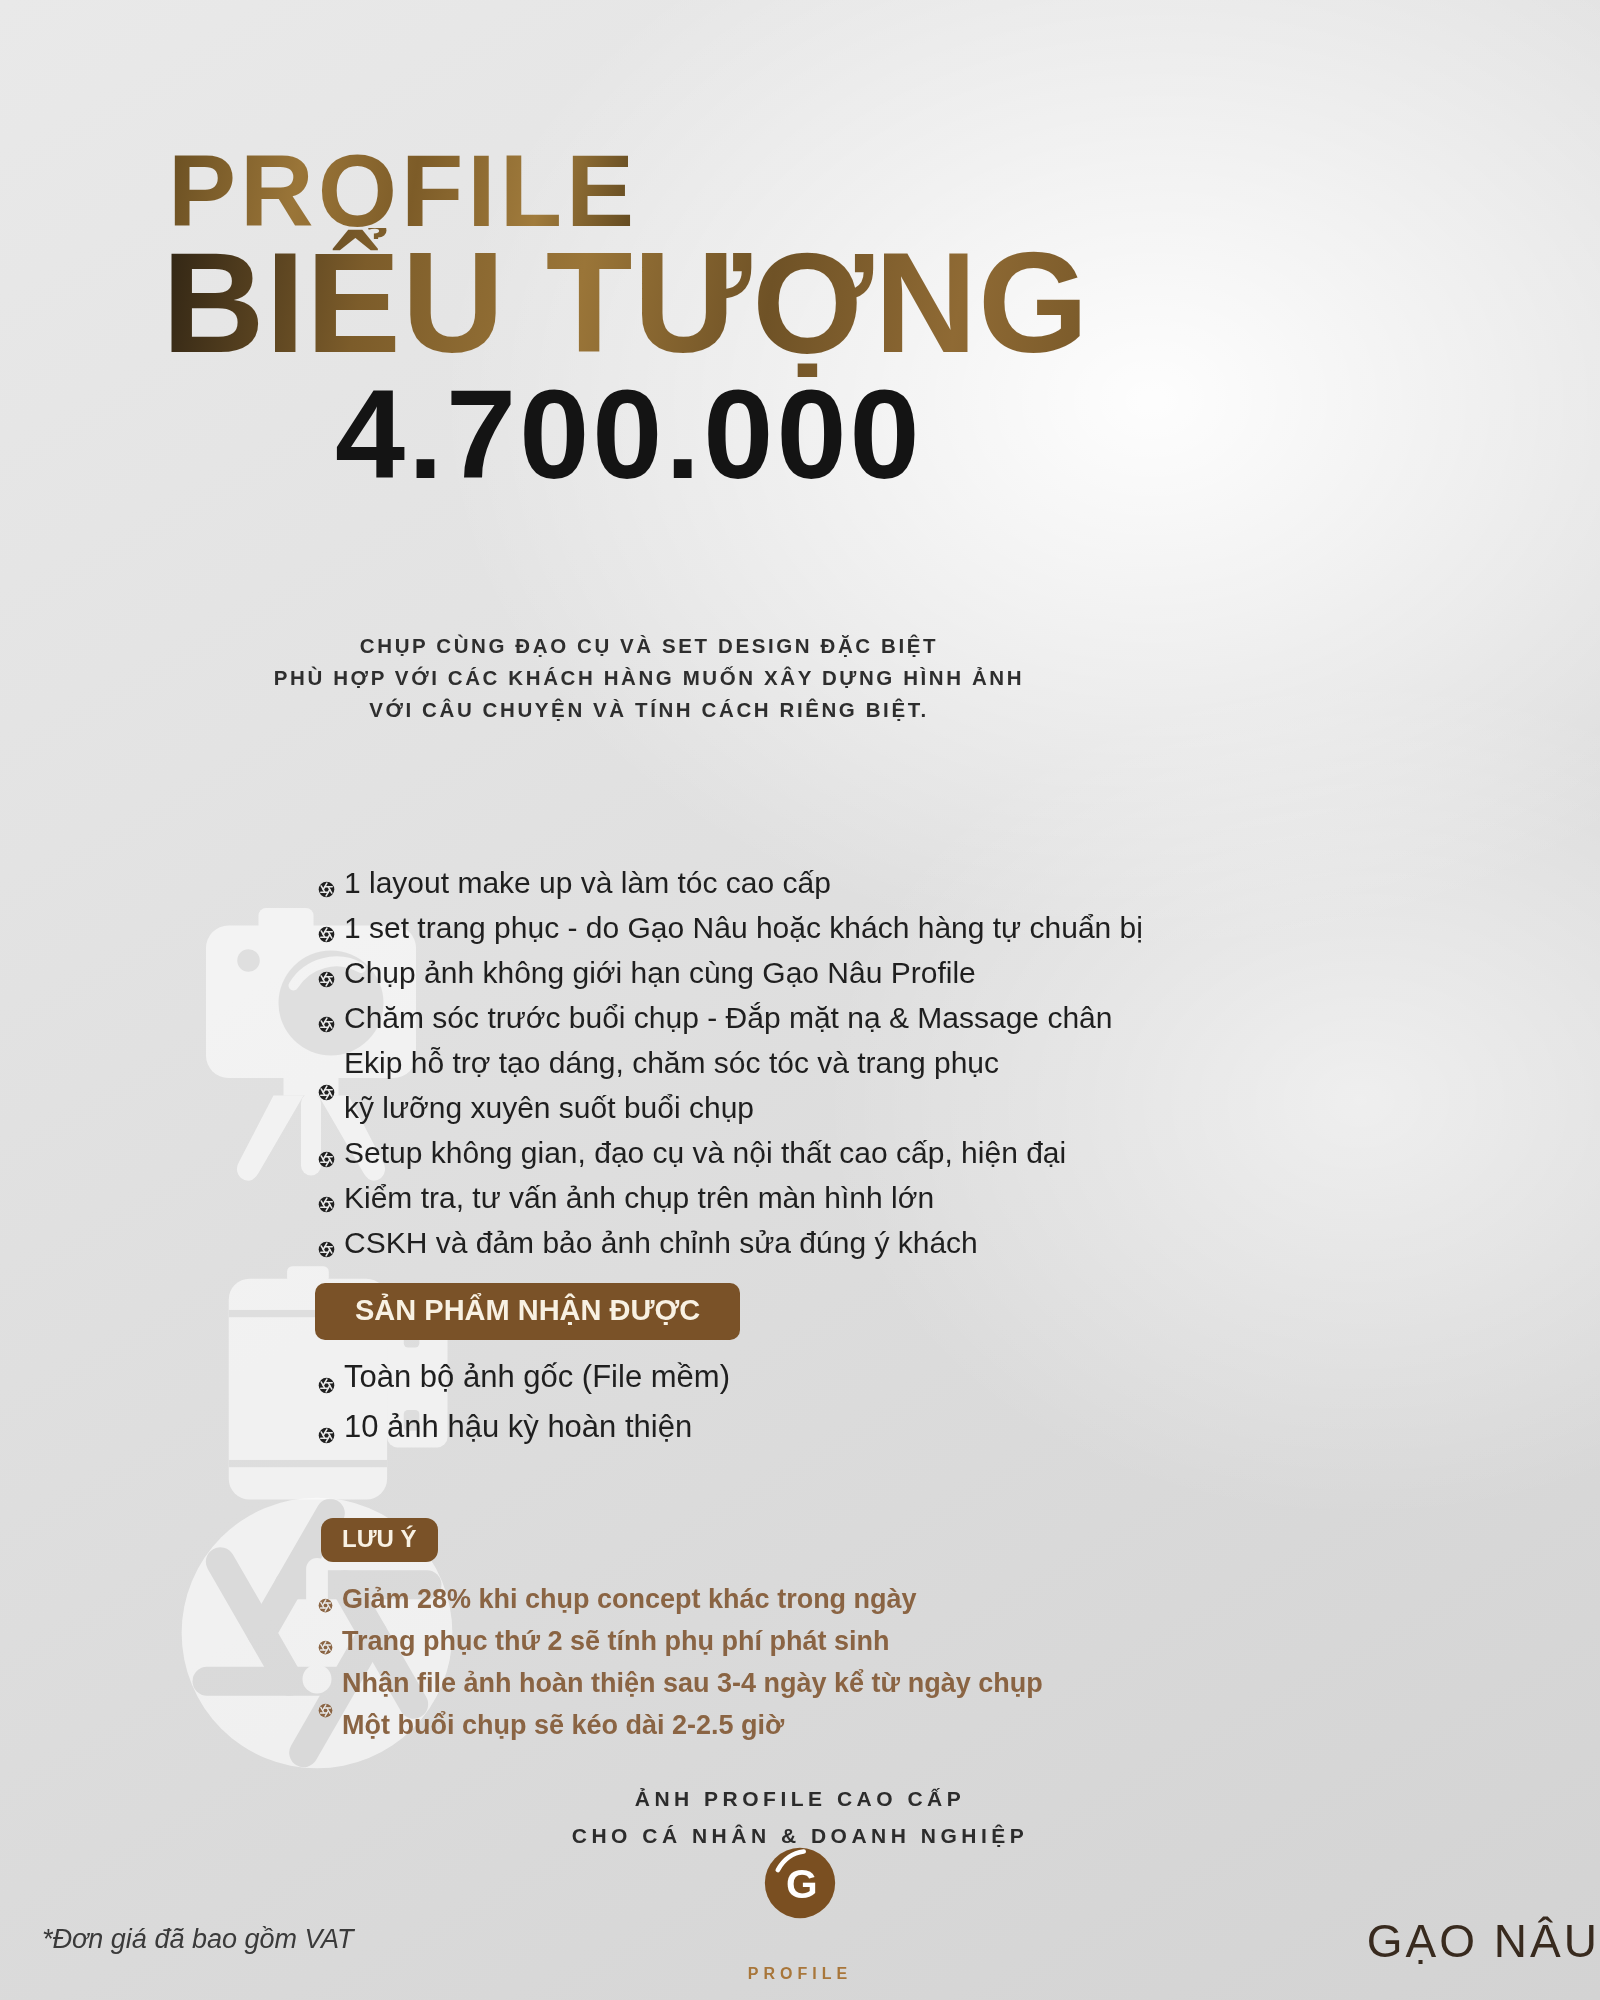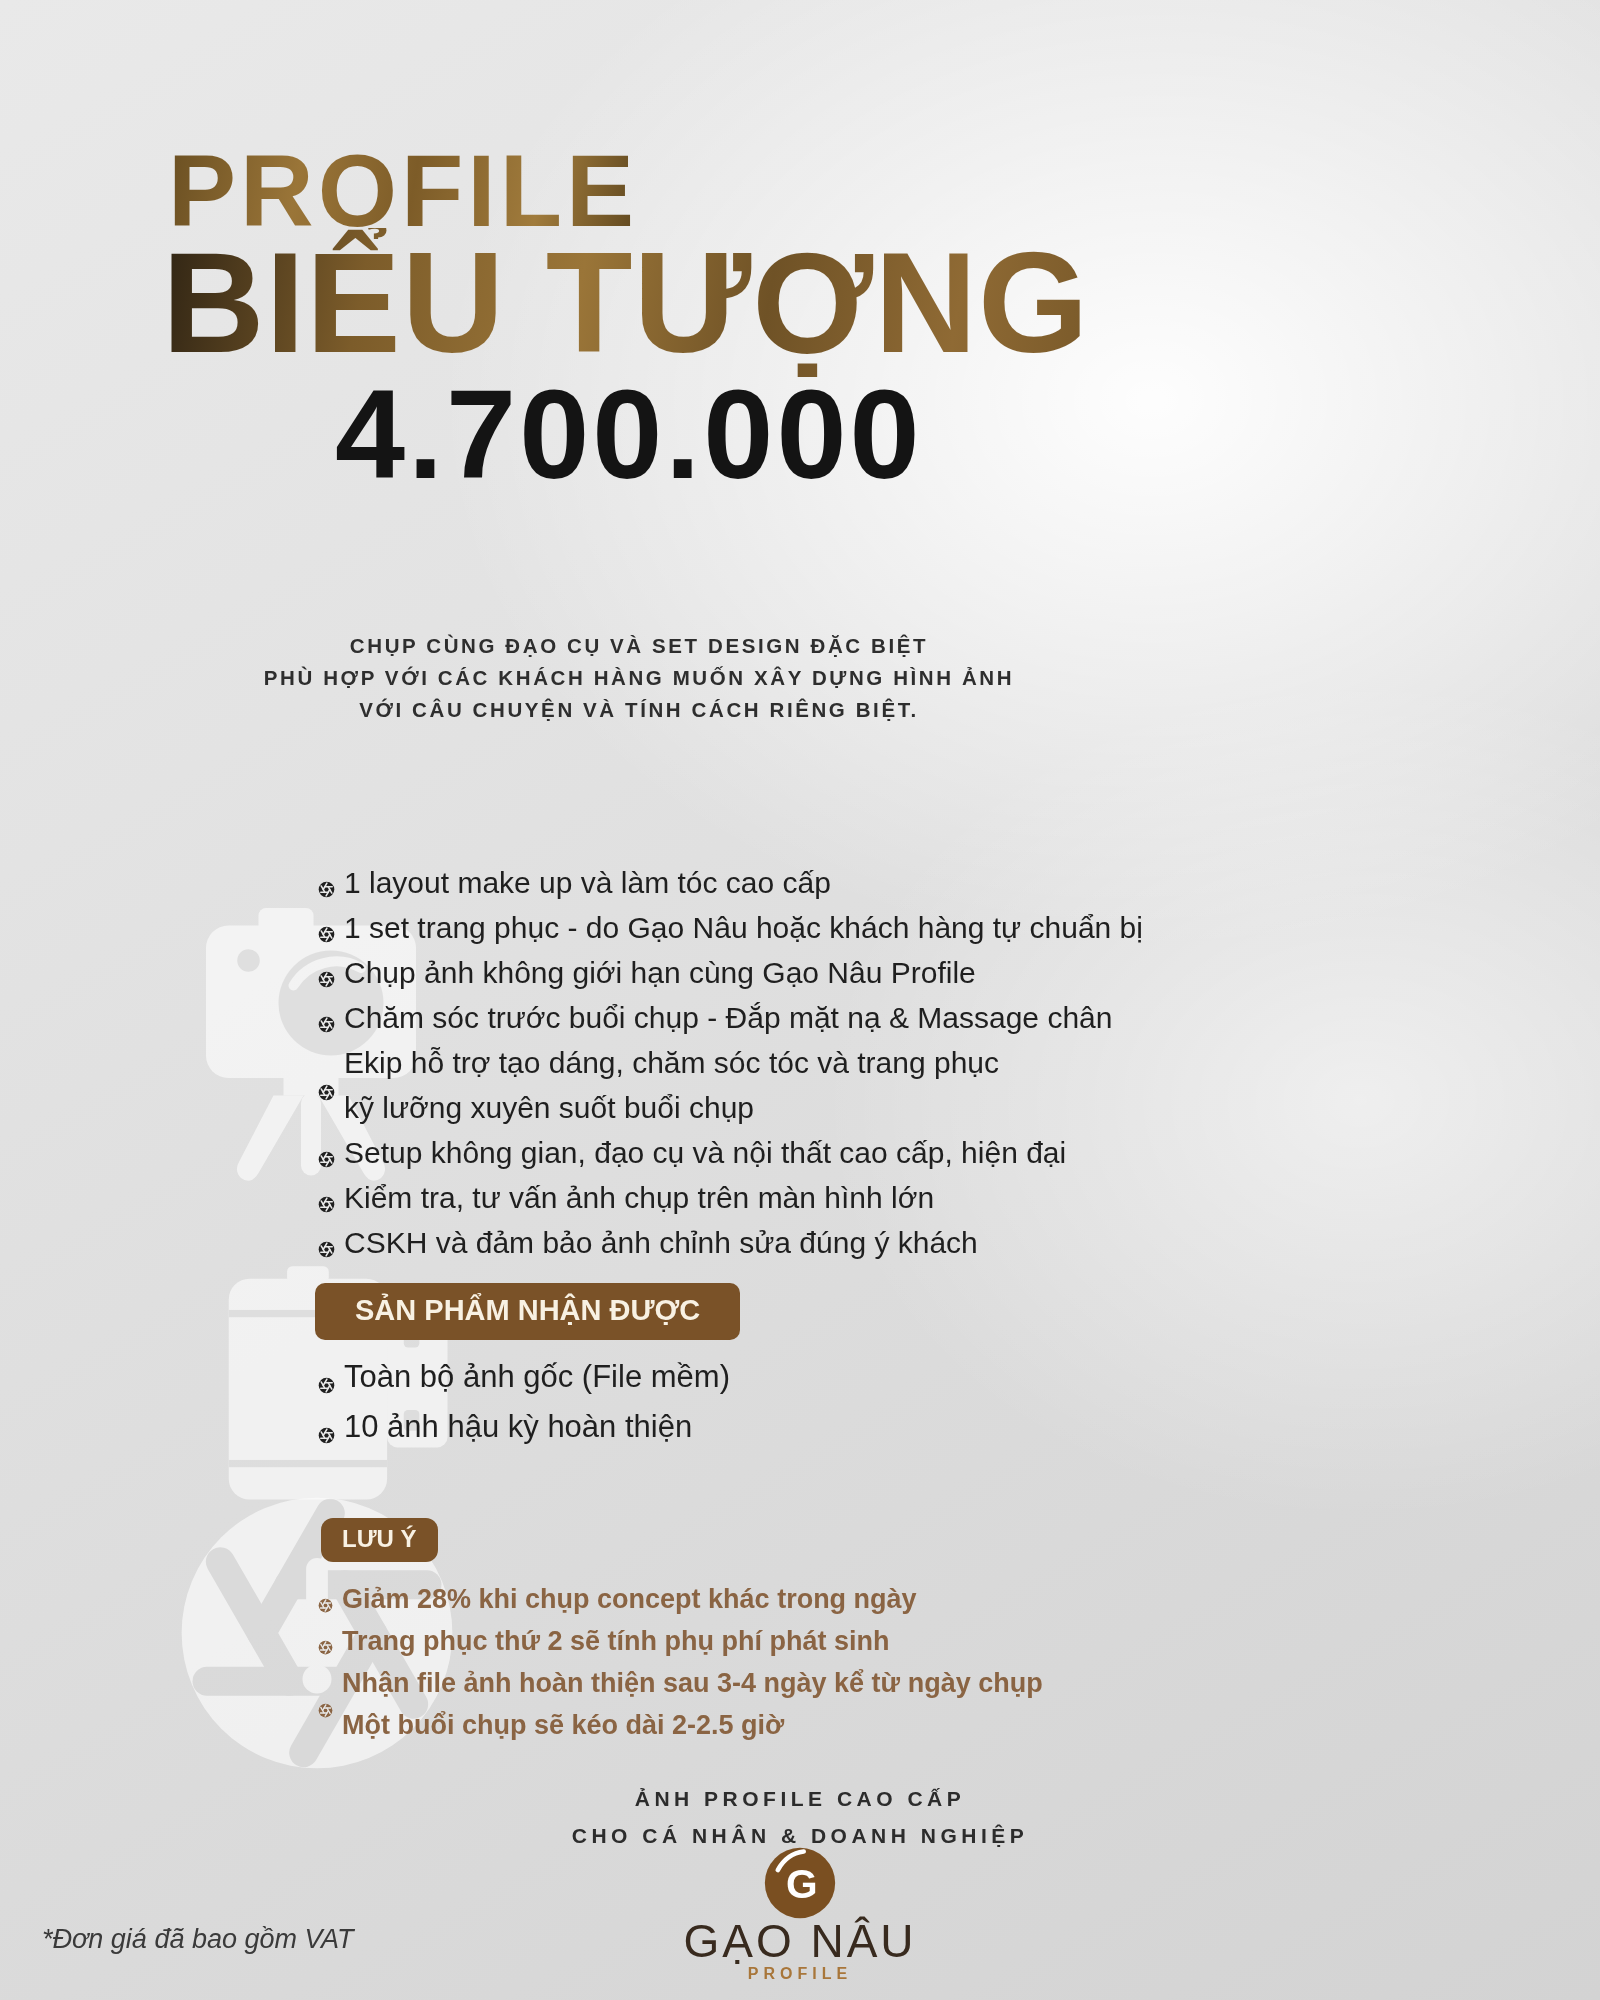--- a/index.html
+++ b/index.html
@@ -22,21 +22,21 @@
     position:absolute;left:162px;top:228px;line-height:1.05;
     font-size:142px;font-weight:bold;letter-spacing:1px;
     background:linear-gradient(100deg,#2f2414 0%,#7c5c2a 22%,#9a7538 45%,#6f5226 65%,#8f6a34 85%,#7a5a2a 100%);
     -webkit-background-clip:text;background-clip:text;color:transparent;
   }
   .price{
     position:absolute;left:335px;top:372px;line-height:1;
     font-size:126px;font-weight:bold;letter-spacing:3px;color:#141414;
   }
   .subtitle{
-    position:absolute;left:174px;top:630px;width:930px;text-align:center;
+    position:absolute;left:184px;top:630px;width:930px;text-align:center;
     font-size:20.5px;line-height:32px;letter-spacing:2.6px;font-weight:bold;color:#2e2e2e;
   }
   
   .wm{position:absolute;opacity:0.6;}
   .wm-camera{left:185px;top:888px;width:252px;height:300px;}
   .wm-film{left:205px;top:1262px;width:260px;height:250px;}
   .wm-aperture{left:172px;top:1488px;width:290px;height:290px;}
   
   .pill{
     position:absolute;display:inline-block;background:#7a5228;color:#f8f1e3;
@@ -54,21 +54,21 @@
   .list-2 .bullet-svg{margin-top:16px;color:#1f1f1f;}
   .list-3{top:1578px;font-size:27px;line-height:42px;color:#8a6443;font-weight:bold;}
   .list-3 .bullet-svg{width:15px;height:15px;flex-basis:15px;margin-top:13px;color:#8a6443;}
   
   .tagline{
     position:absolute;left:0;top:1780px;width:1600px;text-align:center;
     font-size:21px;line-height:37px;letter-spacing:4.5px;font-weight:bold;color:#2c2c2c;
   }
   .logo-mark{position:absolute;left:763px;top:1846px;width:74px;height:74px;}
   .brand-name{
-    position:absolute;left:0;top:1918px;width:1600px;text-align:center;
+    position:absolute;left:0;top:1918px;width:1600px;text-align:right;
     font-size:46px;letter-spacing:3px;font-weight:500;color:#382a1e;line-height:1;
   }
   .brand-sub{
     position:absolute;left:0;top:1966px;width:1600px;text-align:center;
     font-size:16px;letter-spacing:5px;font-weight:bold;color:#a8763a;line-height:1;
   }
   .vat-note{
     position:absolute;left:42px;top:1924px;
     font-size:27px;font-style:italic;color:#3a3a3a;font-weight:500;
   }

